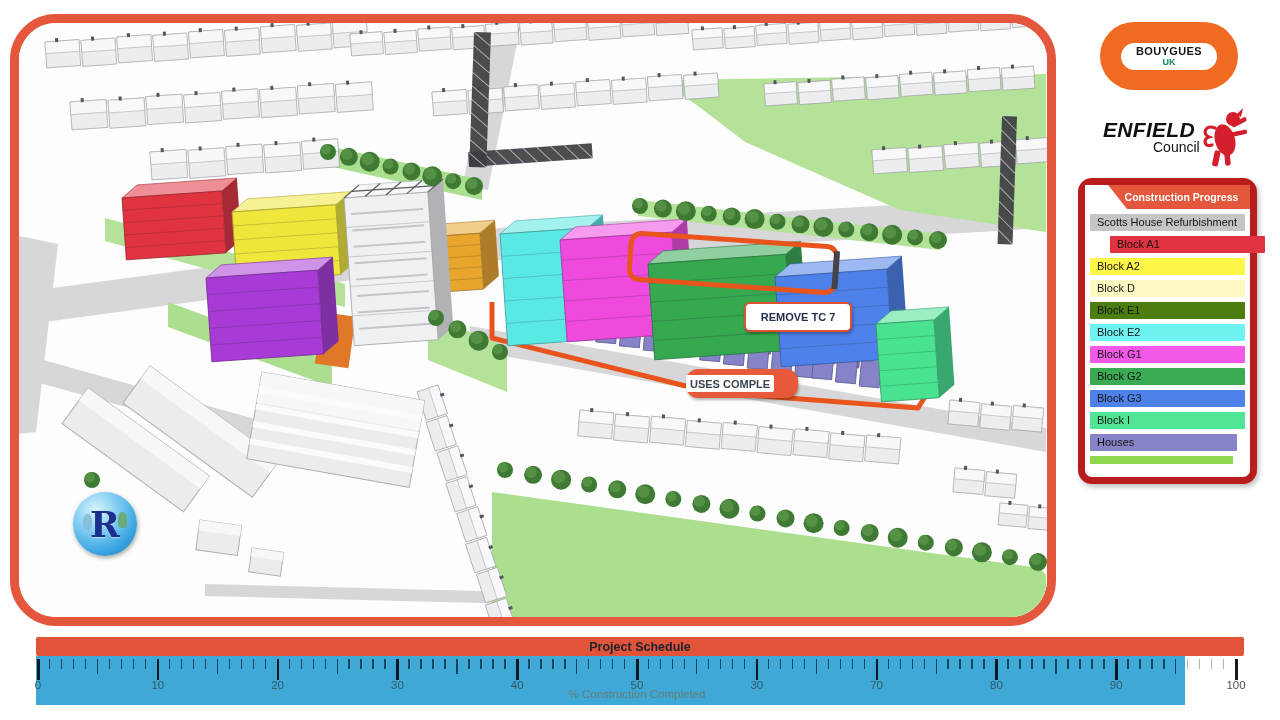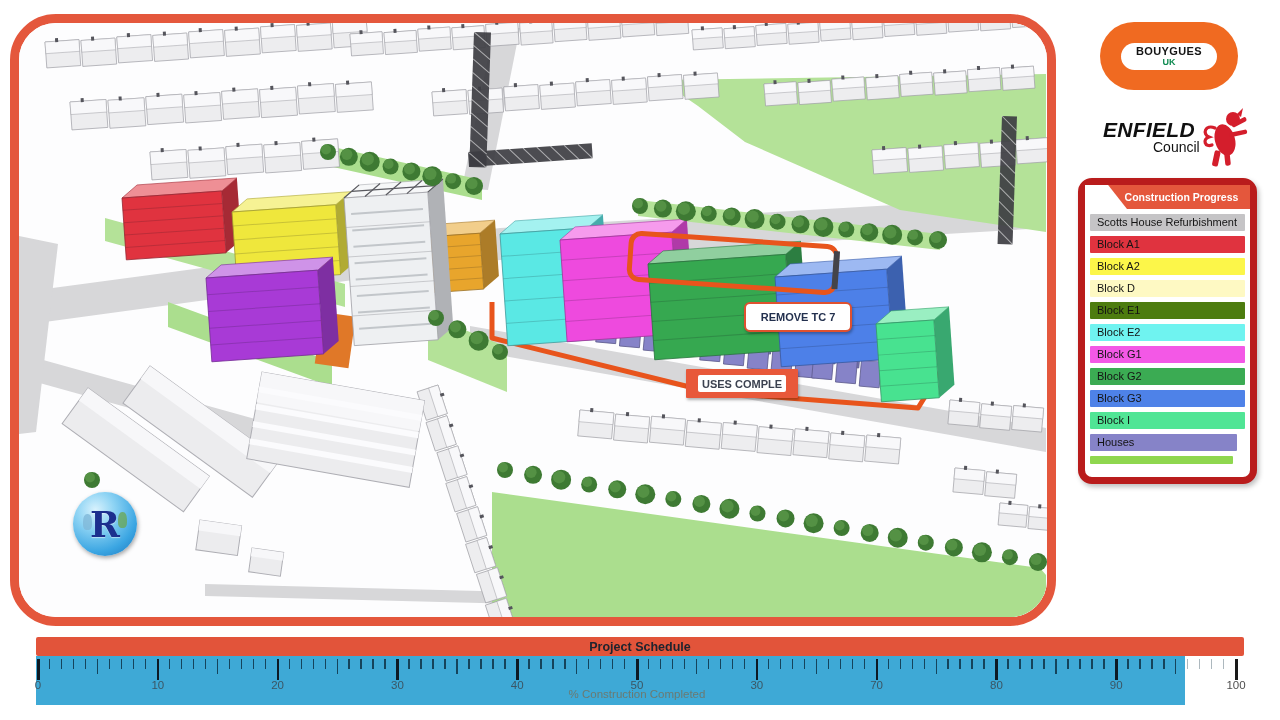--- a/index.html
+++ b/index.html
@@ -10,21 +10,21 @@
     border:9px solid #e4573c;border-radius:46px;background:#fdfdfe;overflow:hidden;}
   #scene-svg{position:absolute;left:-19px;top:-23px;width:1280px;height:720px;pointer-events:none;}
   #map-title-tab{position:absolute;top:0;left:817px;width:212px;height:38px;background:#e4573c;
     clip-path:polygon(0 0,100% 0,100% 100%,28px 100%);display:flex;align-items:center;justify-content:center;
     padding-left:16px;box-sizing:border-box;color:#fff;font-weight:bold;font-size:15px;letter-spacing:.2px;z-index:6;}
   
   .callout-white{position:absolute;left:744px;top:302px;width:104px;height:26px;background:#fff;
     border:2.5px solid #df5130;border-radius:6px;box-shadow:1px 2px 3px rgba(0,0,0,.3);
     display:flex;align-items:center;justify-content:center;font-weight:bold;font-size:11px;color:#23304e;z-index:7;}
   .callout-orange{position:absolute;left:686px;top:369px;width:112px;height:29px;background:#e8583a;
-    border-radius:1px;box-shadow:1px 2px 3px rgba(0,0,0,.3);display:flex;align-items:center;justify-content:center;z-index:7;}
+    border-radius:12px;box-shadow:1px 2px 3px rgba(0,0,0,.3);display:flex;align-items:center;z-index:7;}
   .callout-orange .pill{background:#fff;border-radius:2px;width:88px;height:17px;overflow:hidden;
     display:flex;align-items:center;justify-content:center;font-weight:bold;font-size:11px;color:#3c4250;white-space:nowrap;}
   
   #school-badge{position:absolute;left:73px;top:492px;width:64px;height:64px;border-radius:50%;z-index:7;
     background:radial-gradient(circle at 35% 28%, #d9f2fd 0%, #8fd4f4 30%, #3aa5e2 68%, #1b72ba 100%);
     box-shadow:1px 2px 4px rgba(0,0,0,.35);display:flex;align-items:center;justify-content:center;}
   #school-badge .r{font-family:"DejaVu Serif",serif;font-weight:bold;font-size:36px;color:#1c2f8e;
     text-shadow:0 1px 1px rgba(255,255,255,.5);line-height:1;}
   #school-badge .fig{position:absolute;width:9px;height:16px;border-radius:45% 45% 35% 35%;opacity:.8;}
   #school-badge .fig.l{left:10px;top:22px;background:#7fb8d8;}
@@ -731,21 +731,21 @@
   </svg>
 </div>
 
 <div id="legend">
   <div id="legend-header">
     <div class="notch"></div>
     <div class="t">Construction Progress</div>
   </div>
   <div id="legend-rows">
       <div class="legend-row" style="background: rgb(197, 196, 198); width: 100%;">Scotts House Refurbishment</div>
-      <div class="legend-row" style="background: rgb(224, 51, 63); width: 100%;">Block A1</div>
+      <div class="legend-row" style="background: rgb(224, 51, 63); width: 100%; margin-left: 20px;">Block A1</div>
       <div class="legend-row" style="background: rgb(252, 246, 73); width: 100%;">Block A2</div>
       <div class="legend-row" style="background: #fef9c3; width: 100%;">Block D</div>
       <div class="legend-row" style="background: #4d7c0f; width: 100%;">Block E1</div>
       <div class="legend-row" style="background: rgb(111, 243, 240); width: 100%;">Block E2</div>
       <div class="legend-row" style="background: rgb(243, 88, 230); width: 100%;">Block G1</div>
       <div class="legend-row" style="background: rgb(59, 171, 83); width: 100%;">Block G2</div>
       <div class="legend-row" style="background: rgb(78, 130, 232); width: 100%;">Block G3</div>
       <div class="legend-row" style="background: rgb(80, 229, 149); width: 100%;">Block I</div>
       <div class="legend-row" style="background: rgb(134, 131, 200); width: 95%;">Houses</div>
       <div class="legend-row thin" style="background: rgb(143, 215, 79); width: 92%;"></div>

